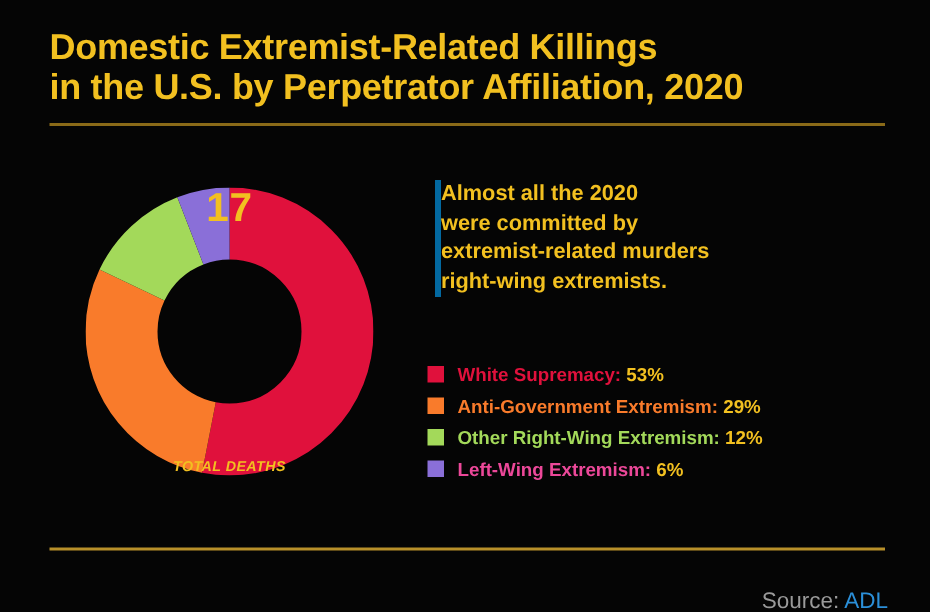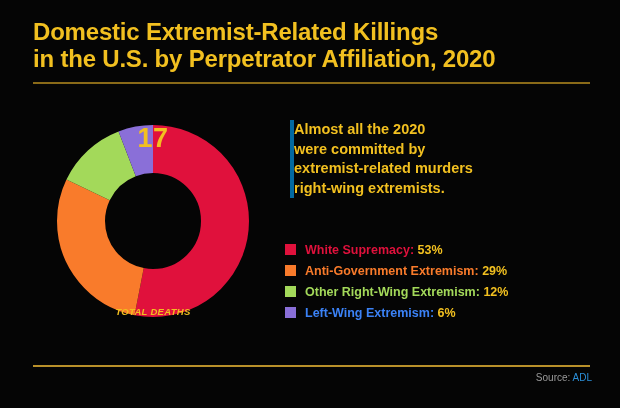--- a/index.html
+++ b/index.html
@@ -144,22 +144,22 @@
     font-size: 11.5px;
     color: #d8d8d8;
     white-space: nowrap;
   }
   .footer-note b {
     color: #f2c020;
   }
   .footer-source {
     position: absolute;
     right: 28px;
-    top: 372px;
-    font-size: 10px;
+    top: 392px;
+    font-size: 15px;
     color: #9a9a9a;
     white-space: nowrap;
   }
   .footer-source .src-link {
     color: #2b8fd8;
   }
 </style>
 </head>
 <body>
 
@@ -208,21 +208,21 @@
     </div>
 
     <div class="legend-row">
       <span class="legend-swatch" style="background: rgb(163, 217, 90);"></span>
       <span class="legend-text"><span class="legend-name" style="color: rgb(163, 217, 90);">Other Right-Wing Extremism:</span>
         <span class="legend-pct">12%</span></span>
     </div>
 
     <div class="legend-row">
       <span class="legend-swatch" style="background: rgb(138, 111, 216);"></span>
-      <span class="legend-text"><span class="legend-name" style="color: #3b82f6;">Left-Wing Extremism:</span>
+      <span class="legend-text"><span class="legend-name" style="color: #ec4899;">Left-Wing Extremism:</span>
         <span class="legend-pct">6%</span></span>
     </div>
 
   </div>
 
   <div class="footer-rule"></div>
   <div class="footer-source"><span>Source:</span>
     <span class="src-link" style="color: rgb(43, 143, 216);">ADL</span></div>
 
 </div>

